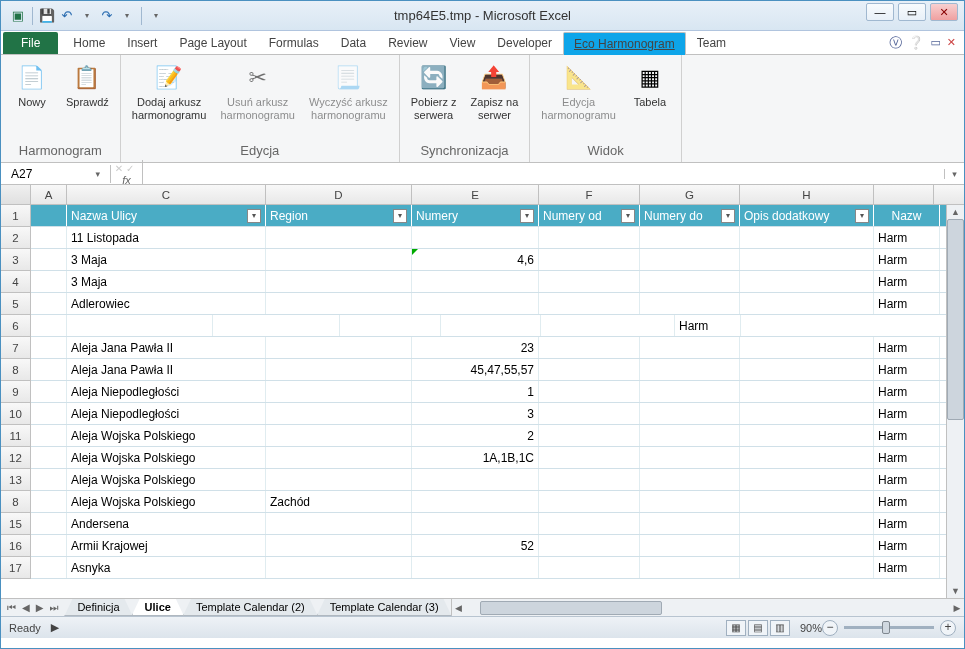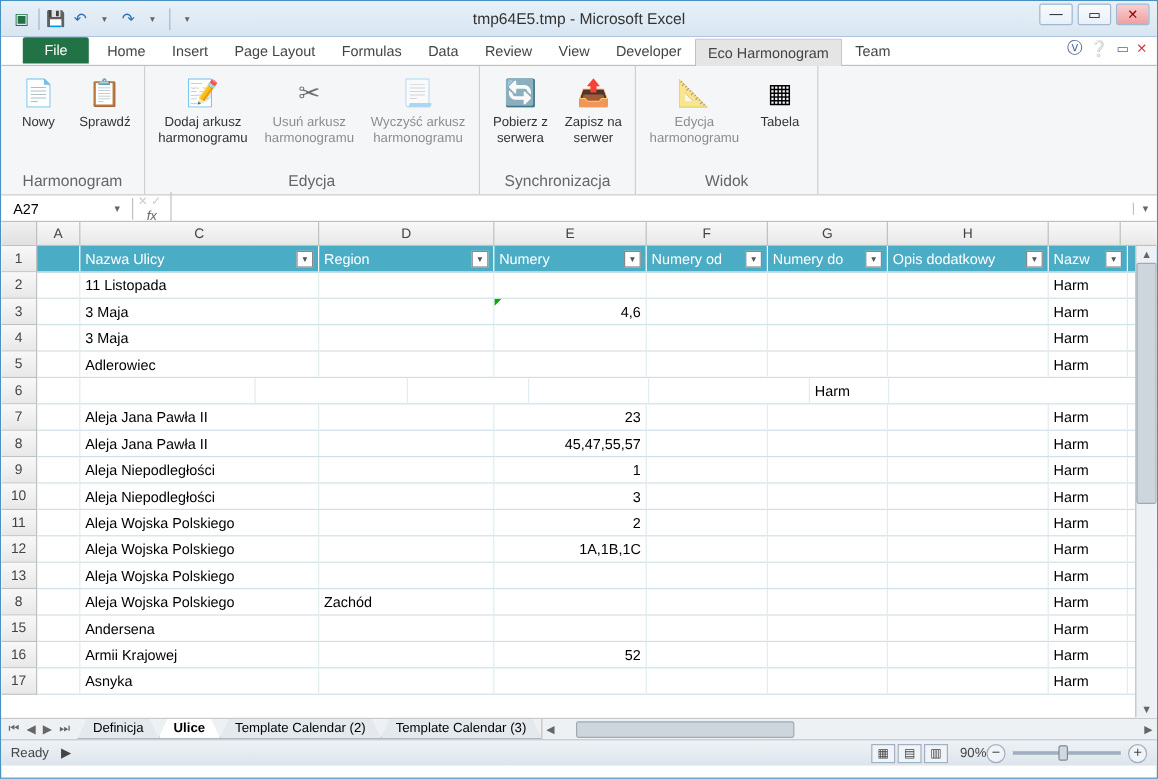--- a/index.html
+++ b/index.html
@@ -7,24 +7,24 @@
 
 .titlebar { height: 30px; background: linear-gradient(#e8f0f8, #d8e6f2); display: flex; align-items: center; border-bottom: 1px solid #b0c4de; position: relative; }
 .qat { display: flex; align-items: center; gap: 2px; padding-left: 8px; }
 .qat-icon { width: 18px; height: 18px; display: flex; align-items: center; justify-content: center; font-size: 13px; cursor: pointer; }
 .qat-sep { width: 1px; height: 18px; background: #a0b8d0; margin: 0 3px; }
 .title-text { position: absolute; left: 50%; transform: translateX(-50%); font-size: 13px; color: #333; }
 .win-controls { position: absolute; right: 6px; top: 2px; display: flex; gap: 4px; }
 .win-btn { width: 28px; height: 18px; border: 1px solid #a0b8d0; background: linear-gradient(#f8fbfd, #e8f0f8); display: flex; align-items: center; justify-content: center; font-size: 11px; cursor: pointer; border-radius: 2px; }
 .win-btn.close { background: linear-gradient(#f8d0d0, #f0a0a0); color: #800; }
 
-.tabs { height: 24px; background: #fff; display: flex; align-items: flex-start; border-bottom: 1px solid #c0c0c0; padding-left: 18px; position: relative; }
+.tabs { height: 24px; background: #fff; display: flex; align-items: center; border-bottom: 1px solid #c0c0c0; padding-left: 2px; position: relative; }
 .file-tab { background: #217346; color: #fff; padding: 4px 18px; font-size: 12px; border-radius: 2px 2px 0 0; margin-right: 4px; cursor: pointer; }
 .tab { padding: 4px 10px; font-size: 12px; color: #444; cursor: pointer; border: 1px solid transparent; border-bottom: none; }
-.tab.active { background: #e5e5e5; border-color: #c0c0c0; border-radius: 2px 2px 0 0; position: relative; top: 1px; }
+.tab.active { background: #0ea5e9; border-color: #c0c0c0; border-radius: 2px 2px 0 0; position: relative; top: 1px; text-decoration: underline; }
 .tab-right { position: absolute; right: 8px; display: flex; gap: 6px; align-items: center; }
 .tab-right span { font-size: 13px; color: #569; cursor: pointer; }
 
 .ribbon { height: 108px; background: #f5f6f7; border-bottom: 1px solid #c0c0c0; display: flex; }
 .ribbon-group { border-right: 1px solid #d0d0d0; display: flex; flex-direction: column; padding: 4px 6px 2px; }
 .ribbon-group-content { flex: 1; display: flex; align-items: flex-start; gap: 4px; }
 .ribbon-group-label { font-size: 13px; color: #666; text-align: center; padding: 2px 0; }
 .ribbon-btn { display: flex; flex-direction: column; align-items: center; justify-content: flex-start; padding: 2px 4px; cursor: pointer; border: 1px solid transparent; min-width: 50px; }
 .ribbon-btn.disabled { opacity: 0.55; cursor: default; }
 .ribbon-icon { width: 32px; height: 32px; margin-bottom: 2px; display: flex; align-items: center; justify-content: center; font-size: 22px; }
@@ -52,21 +52,21 @@
 .header-row .cell .dd { font-size: 8px; background: #fff; color: #555; width: 14px; height: 14px; display: flex; align-items: center; justify-content: center; border: 1px solid #888; }
 .cell { border-right: 1px solid #e0ecf0; padding: 0 4px; font-size: 12px; line-height: 22px; overflow: hidden; white-space: nowrap; }
 .cell.num { text-align: right; }
 .cell.wA { width: 36px; }
 .cell.wC { width: 199px; }
 .cell.wD { width: 146px; }
 .cell.wE { width: 127px; }
 .cell.wF { width: 101px; }
 .cell.wG { width: 100px; }
 .cell.wH { width: 134px; }
-.cell.wI { width: 66px; }
+.cell.wI { width: 66px; flex-direction: column; }
 .green-tri { position: relative; }
 .green-tri::before { content: ""; position: absolute; left: 0; top: 0; border-top: 6px solid #0a0; border-right: 6px solid transparent; }
 
 .hscroll { height: 18px; border-top: 1px solid #c0c0c0; display: flex; background: #eef1f4; }
 .sheet-nav { display: flex; align-items: center; padding: 0 4px; gap: 2px; }
 .sheet-nav span { font-size: 10px; color: #666; cursor: pointer; padding: 0 2px; }
 .sheet-tabs { display: flex; align-items: flex-end; flex: 0 0 auto; }
 .sheet-tab { padding: 2px 12px; font-size: 11px; background: #e4e9ed; border: 1px solid #b0b8c0; border-top: none; margin-right: -1px; cursor: pointer; position: relative; clip-path: polygon(8px 0, calc(100% - 8px) 0, 100% 100%, 0 100%); }
 .sheet-tab.active { background: #fff; font-weight: bold; z-index: 1; }
 .hscrollbar { flex: 1; display: flex; align-items: center; border-left: 1px solid #c0c0c0; }

